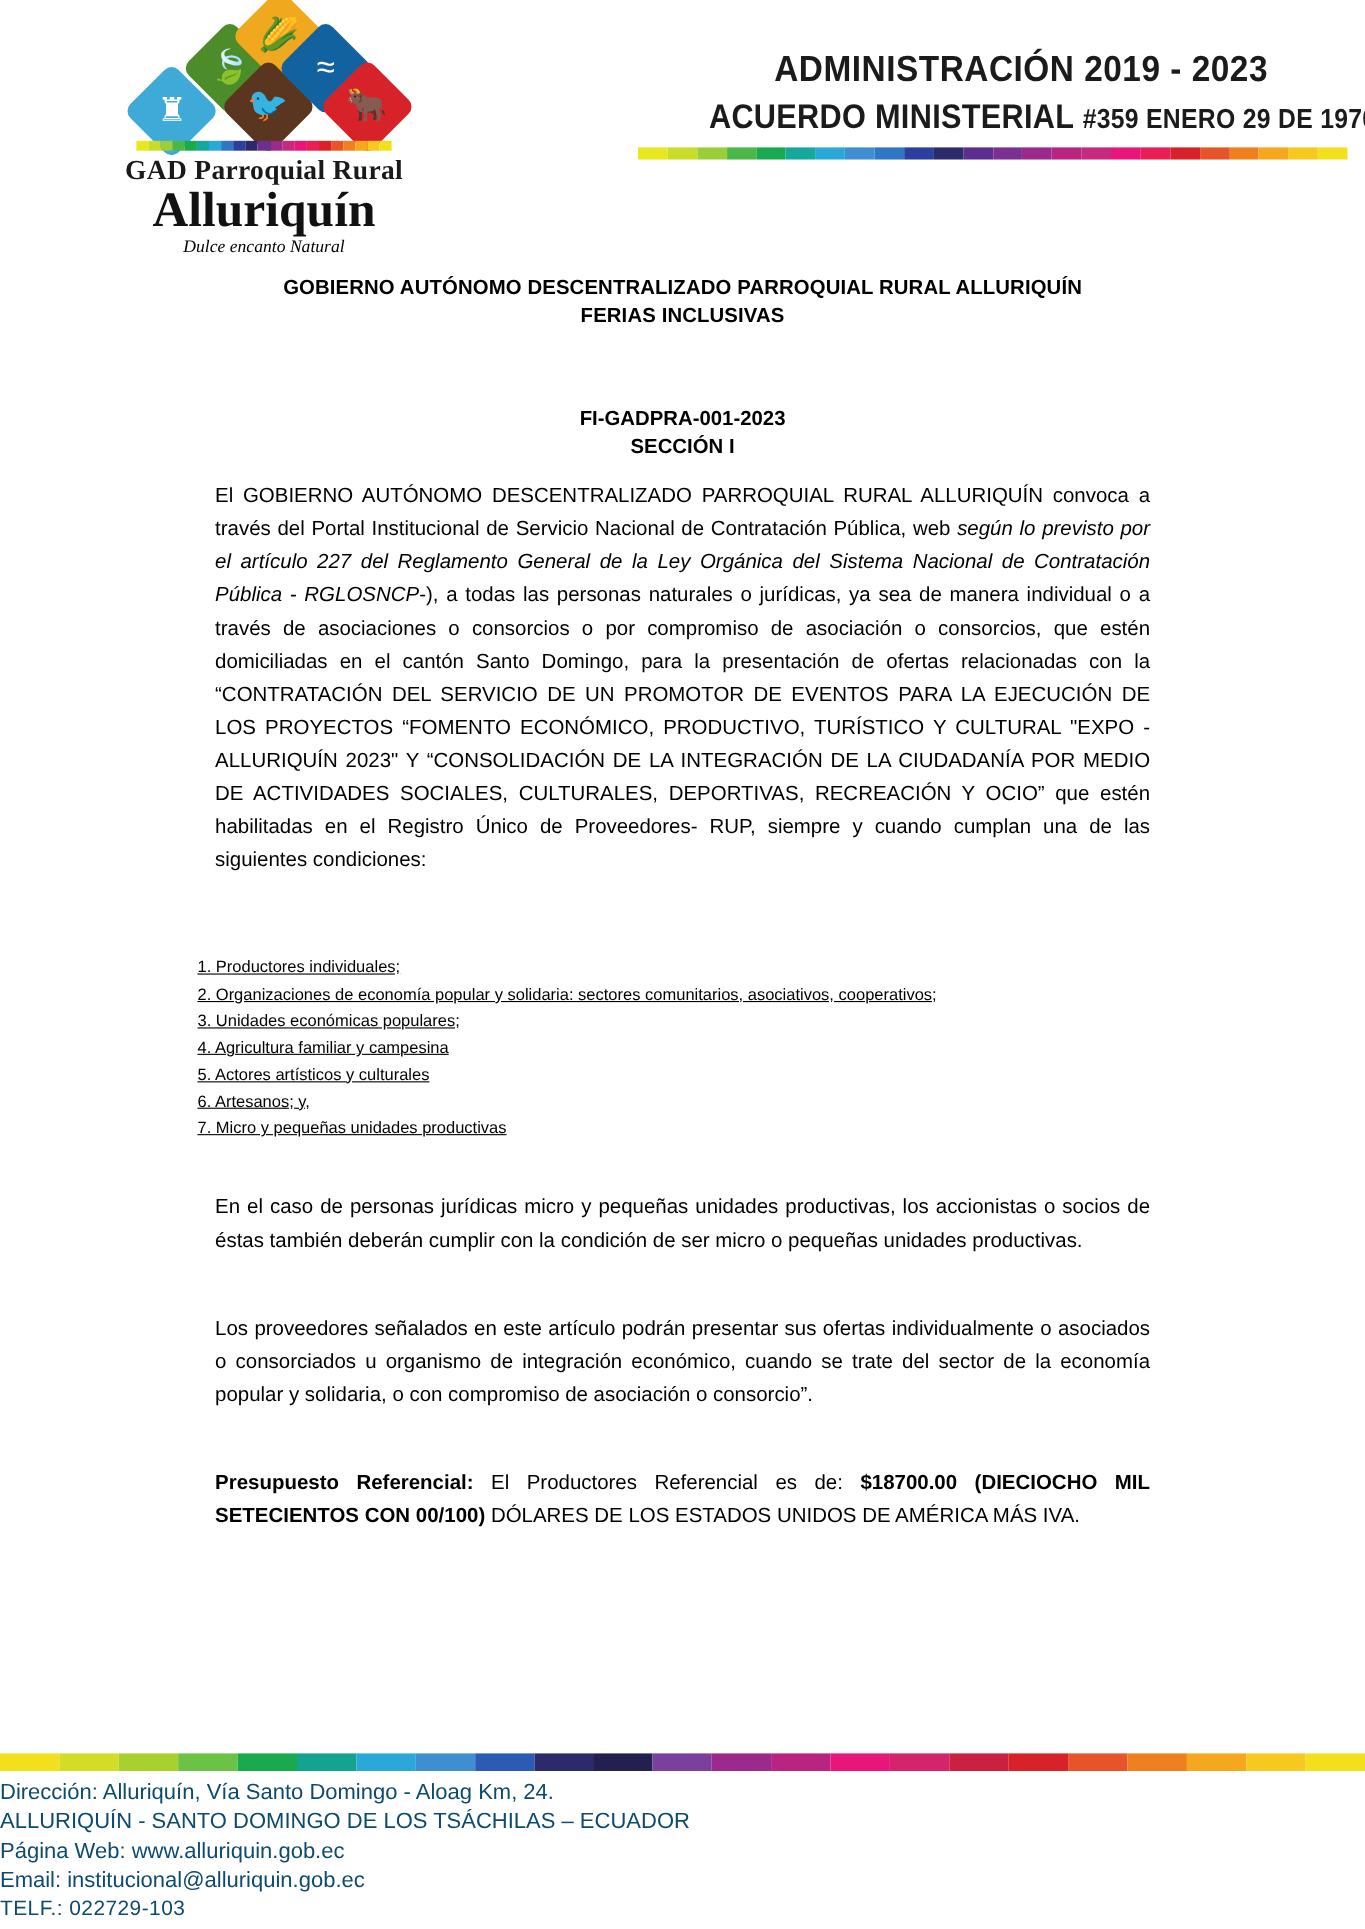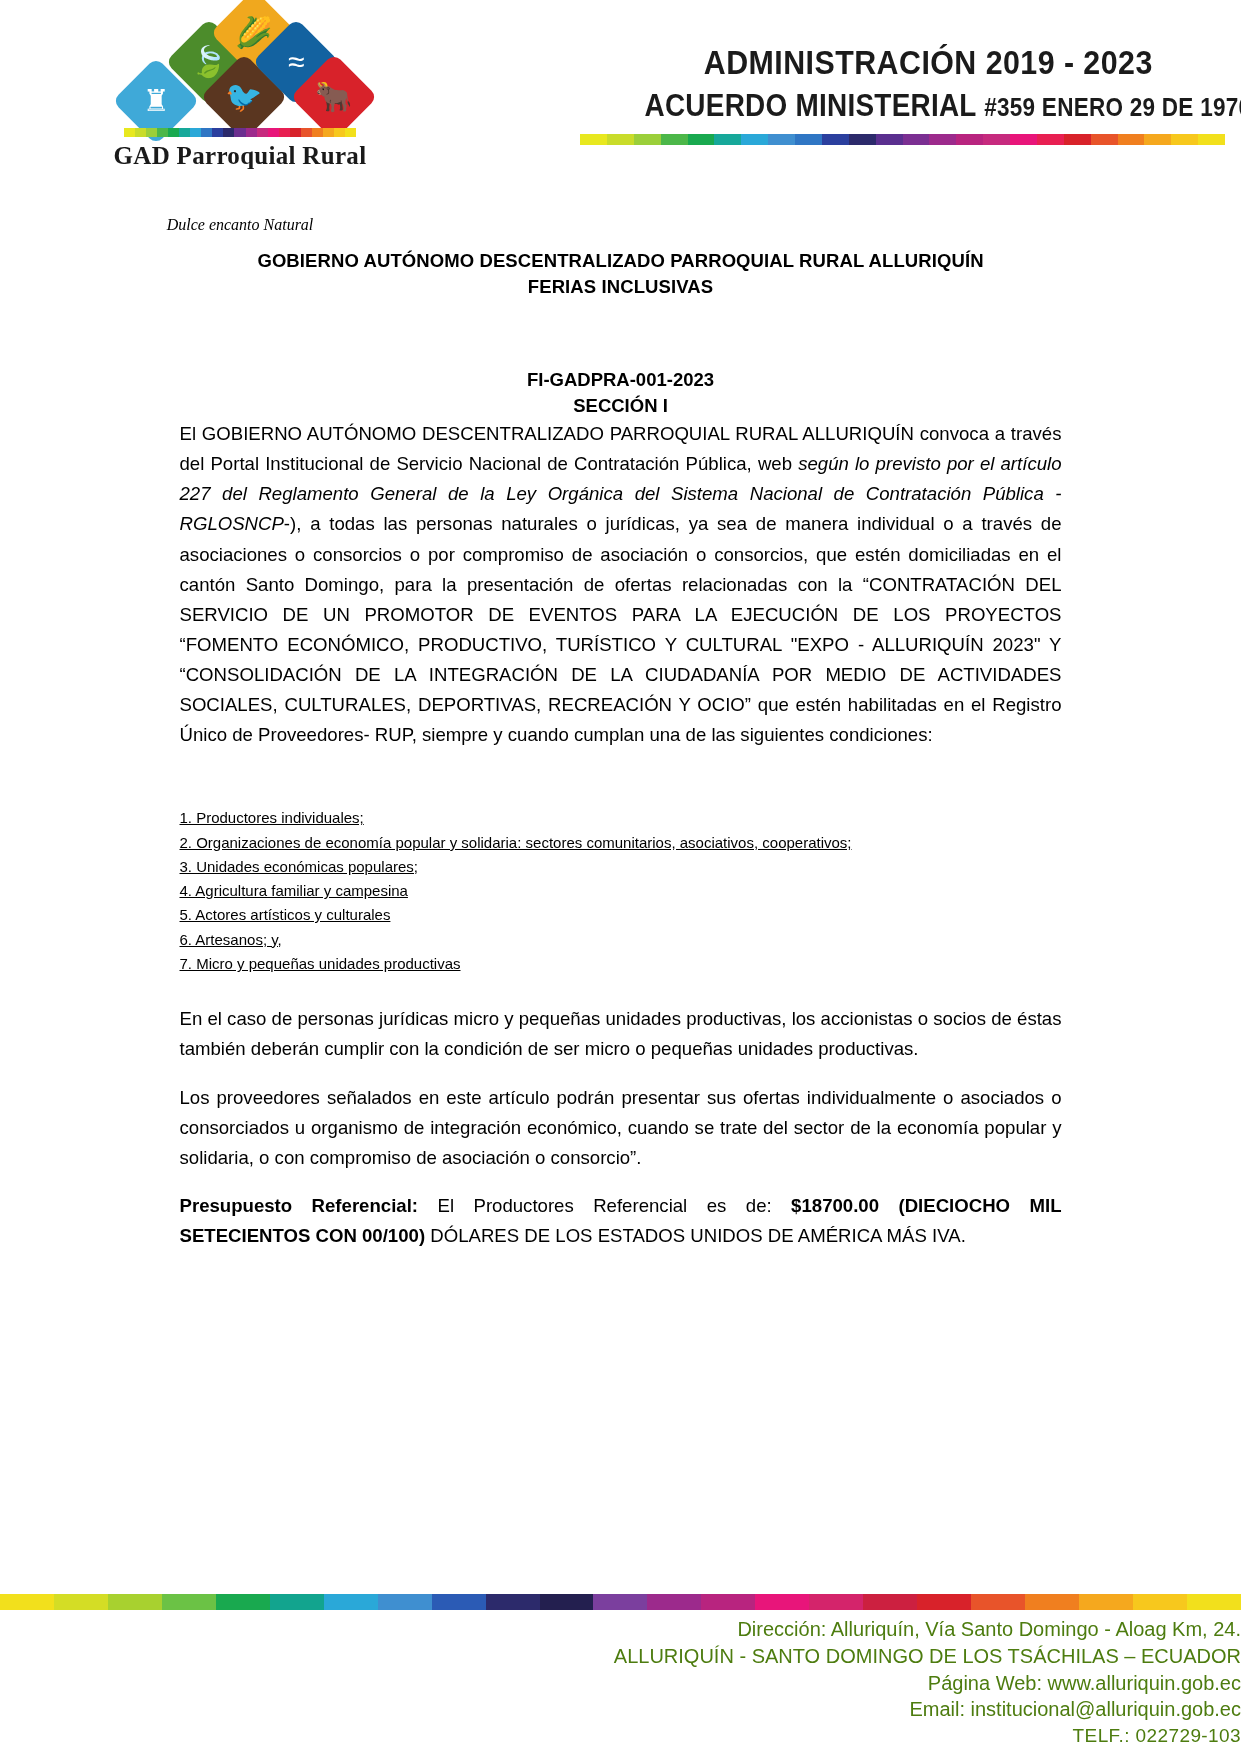--- a/index.html
+++ b/index.html
@@ -173,21 +173,21 @@
   }
 
   
   .body-wrap {
     margin: 0 auto;
     width: 882px;
     font-size: 18.6px;
     line-height: 1.62;
     text-align: justify;
   }
-  .para { margin: 0; text-align: justify; }
+  .para { margin: 16px; text-align: justify; }
   .para.first { text-indent: 0; }
   .spacer-sm { height: 18px; }
   .spacer-md { height: 28px; }
   em.it { font-style: italic; }
   strong.bd { font-weight: 700; }
 
   .list-block { font-size: 15px; line-height: 1.62; text-decoration: underline; }
   .list-block div { text-align: left; }
 
   
@@ -202,25 +202,25 @@
     height: 16px;
     display: flex;
   }
   .footer-colorbar i { flex: 1 1 auto; height: 100%; display: block; }
   .footer-wave {
     width: 1241px;
     height: 22px;
     display: block;
   }
   .footer-text {
-    text-align: right;
+    text-align: left;
     font-family: "Liberation Sans Narrow", "Liberation Sans", sans-serif;
     font-size: 20px;
     line-height: 1.33;
-    color: #4d7c0f;
+    color: #0c4a6e;
     padding-top: 6px;
     padding-bottom: 6px;
   }
   .footer-text div { white-space: nowrap; }
   .footer-text .tel { font-size: 19px; letter-spacing: 0.4px; }
 </style>
 </head>
 <body>
 
 <div class="page">
@@ -265,20 +265,21 @@
           <i style="background:#e8157a"></i>
           <i style="background:#e81f52"></i>
           <i style="background:#d8222a"></i>
           <i style="background:#e8542a"></i>
           <i style="background:#f07f1f"></i>
           <i style="background:#f5a81e"></i>
           <i style="background:#f7c81d"></i>
           <i style="background:#f2e01c"></i>
       </div>
       <div class="logo-line1">GAD Parroquial Rural</div>
+      <div class="logo-line2">Alluriquín</div>
       <div class="logo-line3">Dulce encanto Natural</div>
     </div>
 
     <div class="admin-block">
       <div class="admin-line1">ADMINISTRACIÓN 2019 - 2023</div>
       <div class="admin-line2"><span>ACUERDO MINISTERIAL</span> <span class="small">#359 ENERO 29 DE 1970</span></div>
       <div class="admin-colorbar">
         <i style="background:#e8e81f"></i>
           <i style="background:#c9dc2a"></i>
           <i style="background:#9bcf3a"></i>

